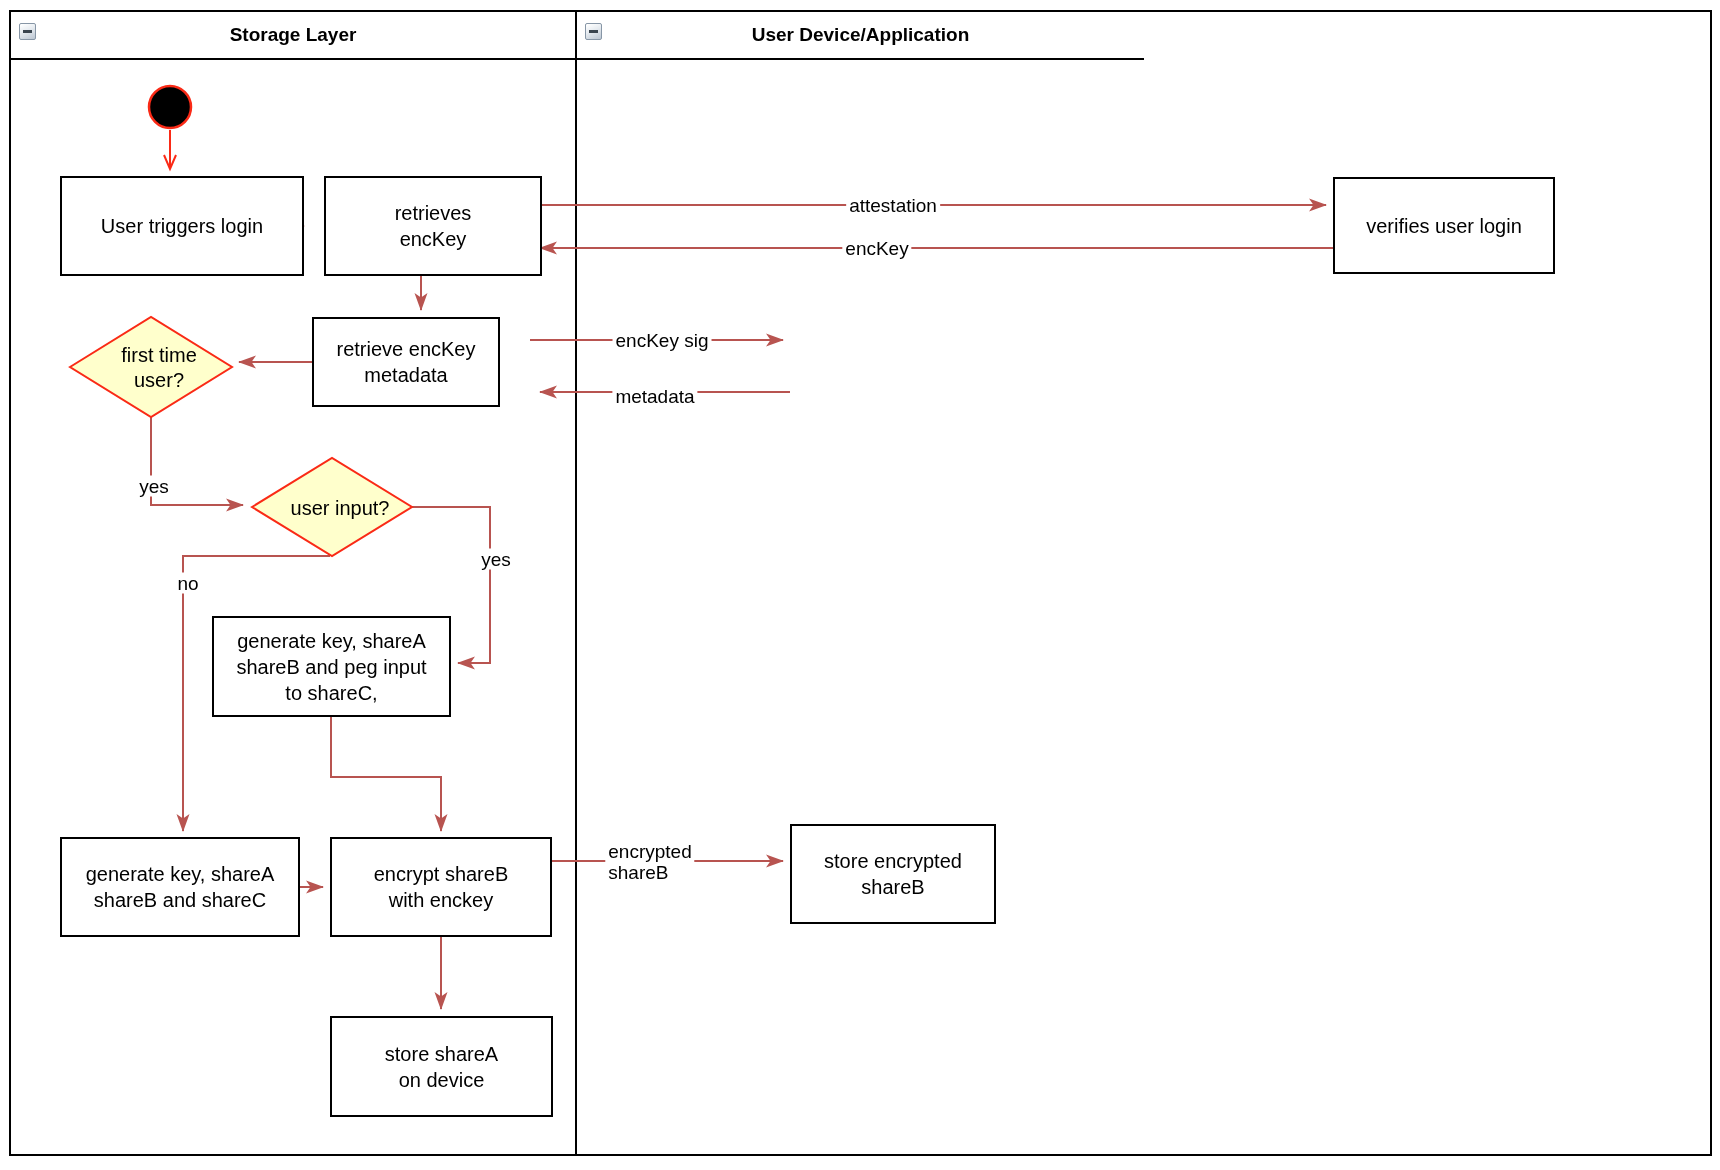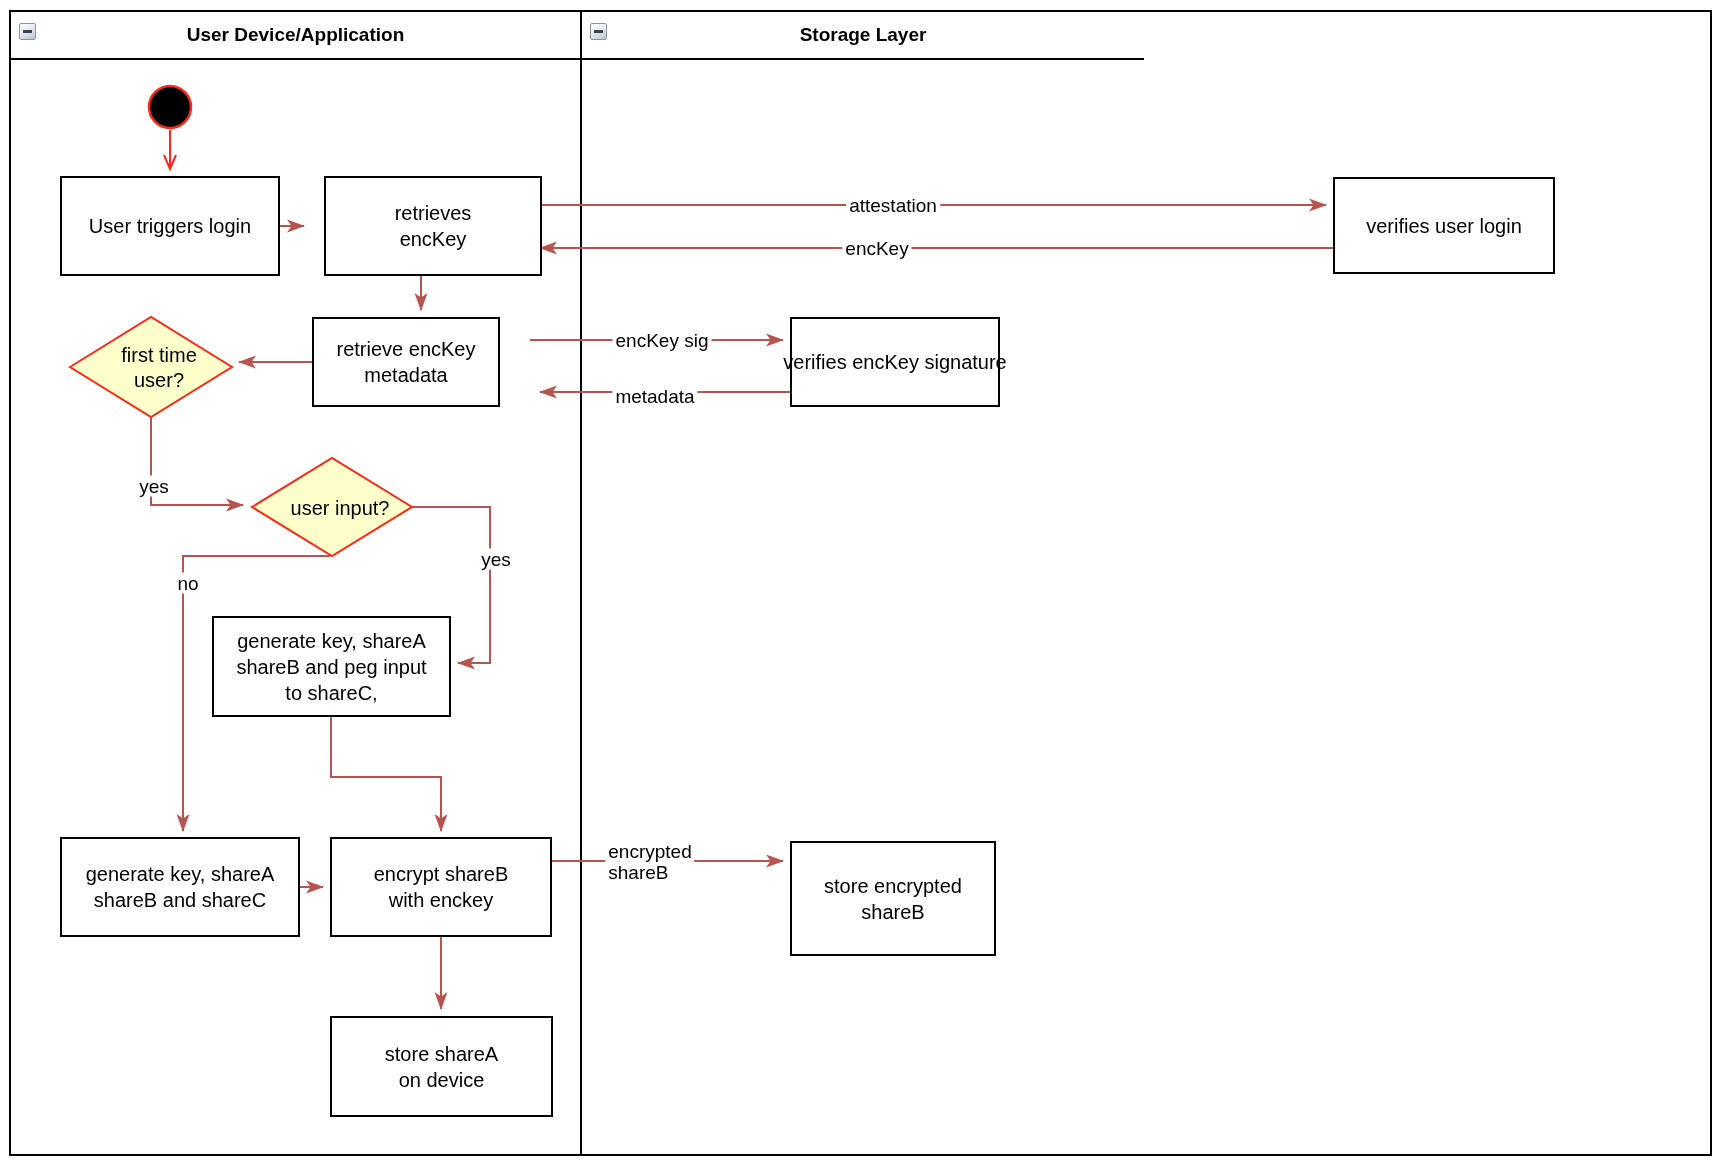--- a/index.html
+++ b/index.html
@@ -32,29 +32,29 @@
   .diamond-label{position:absolute;transform:translate(-50%,-50%);font-size:20px;
                  line-height:25px;text-align:center;white-space:pre-line;margin-left:8px;}
   svg.overlay{position:absolute;left:0;top:0;}
 </style>
 </head>
 <body>
 
 <div class="canvas">
 
   <div class="pool">
+    <div class="lane" style="width:564px">
+      <div class="lane-header">
+        <span>Storage Layer</span>
+      </div>
+      <div class="collapse"></div>
+    </div>
     <div class="lane" style="width:569px">
       <div class="lane-header">
         <span>User Device/Application</span>
-      </div>
-      <div class="collapse"></div>
-    </div>
-    <div class="lane" style="width:564px">
-      <div class="lane-header">
-        <span>Storage Layer</span>
       </div>
       <div class="collapse"></div>
     </div>
   </div>
 
   <svg class="overlay" width="1720" height="1170" viewBox="0 0 1720 1170">
     <defs>
       <marker id="mDark" markerUnits="userSpaceOnUse" markerWidth="19" markerHeight="14" refX="17" refY="7" orient="auto">
         <path d="M0,0.5 L18,7 L0,13.5 L4.5,7 Z" fill="#b85450"></path>
       </marker>
@@ -84,35 +84,34 @@
     <circle cx="170" cy="107" r="21" fill="#000000" stroke="#fa2a16" stroke-width="2.5"></circle>
 
     <polygon points="70,367 151,317 232,367 151,417" fill="#ffffcc" stroke="#fa2a16" stroke-width="2"></polygon>
     <polygon points="252,507 332,458 412,507 332,556" fill="#ffffcc" stroke="#fa2a16" stroke-width="2"></polygon>
   </svg>
 
   <div class="diamond-label" style="left:151px;top:368px">first time
 user?</div>
   <div class="diamond-label" style="left:332px;top:508px">user input?</div>
 
-  <div class="node" style="left:60px;top:176px;width:220px;height:100px">User triggers login</div>
+  <div class="node" style="left:60px;top:176px;width:244px;height:100px">User triggers login</div>
   <div class="node" style="left:324px;top:176px;width:218px;height:100px">retrieves
 encKey</div>
   <div class="node" style="left:1333px;top:177px;width:222px;height:97px">verifies user login</div>
   <div class="node" style="left:312px;top:317px;width:188px;height:90px">retrieve encKey
 metadata</div>
-  <div class="node nowrap" style="left:790px;top:317px;width:210px;height:90px">verifies encKey signature</div>
   <div class="node" style="left:212px;top:616px;width:239px;height:101px">generate key, shareA
 shareB and peg input
 to shareC,</div>
   <div class="node" style="left:60px;top:837px;width:240px;height:100px">generate key, shareA
 shareB and shareC</div>
   <div class="node" style="left:330px;top:837px;width:222px;height:100px">encrypt shareB
 with enckey</div>
-  <div class="node" style="left:790px;top:841px;width:206px;height:115px">store encrypted
+  <div class="node" style="left:790px;top:824px;width:206px;height:100px">store encrypted
 shareB</div>
   <div class="node" style="left:330px;top:1016px;width:223px;height:101px">store shareA
 on device</div>
 
   <div class="edge-label" style="left:893px;top:205px">attestation</div>
   <div class="edge-label" style="left:877px;top:248px">encKey</div>
   <div class="edge-label" style="left:662px;top:340px">encKey sig</div>
   <div class="edge-label" style="left:655px;top:396px">metadata</div>
   <div class="edge-label" style="left:154px;top:486px">yes</div>
   <div class="edge-label" style="left:496px;top:559px">yes</div>

